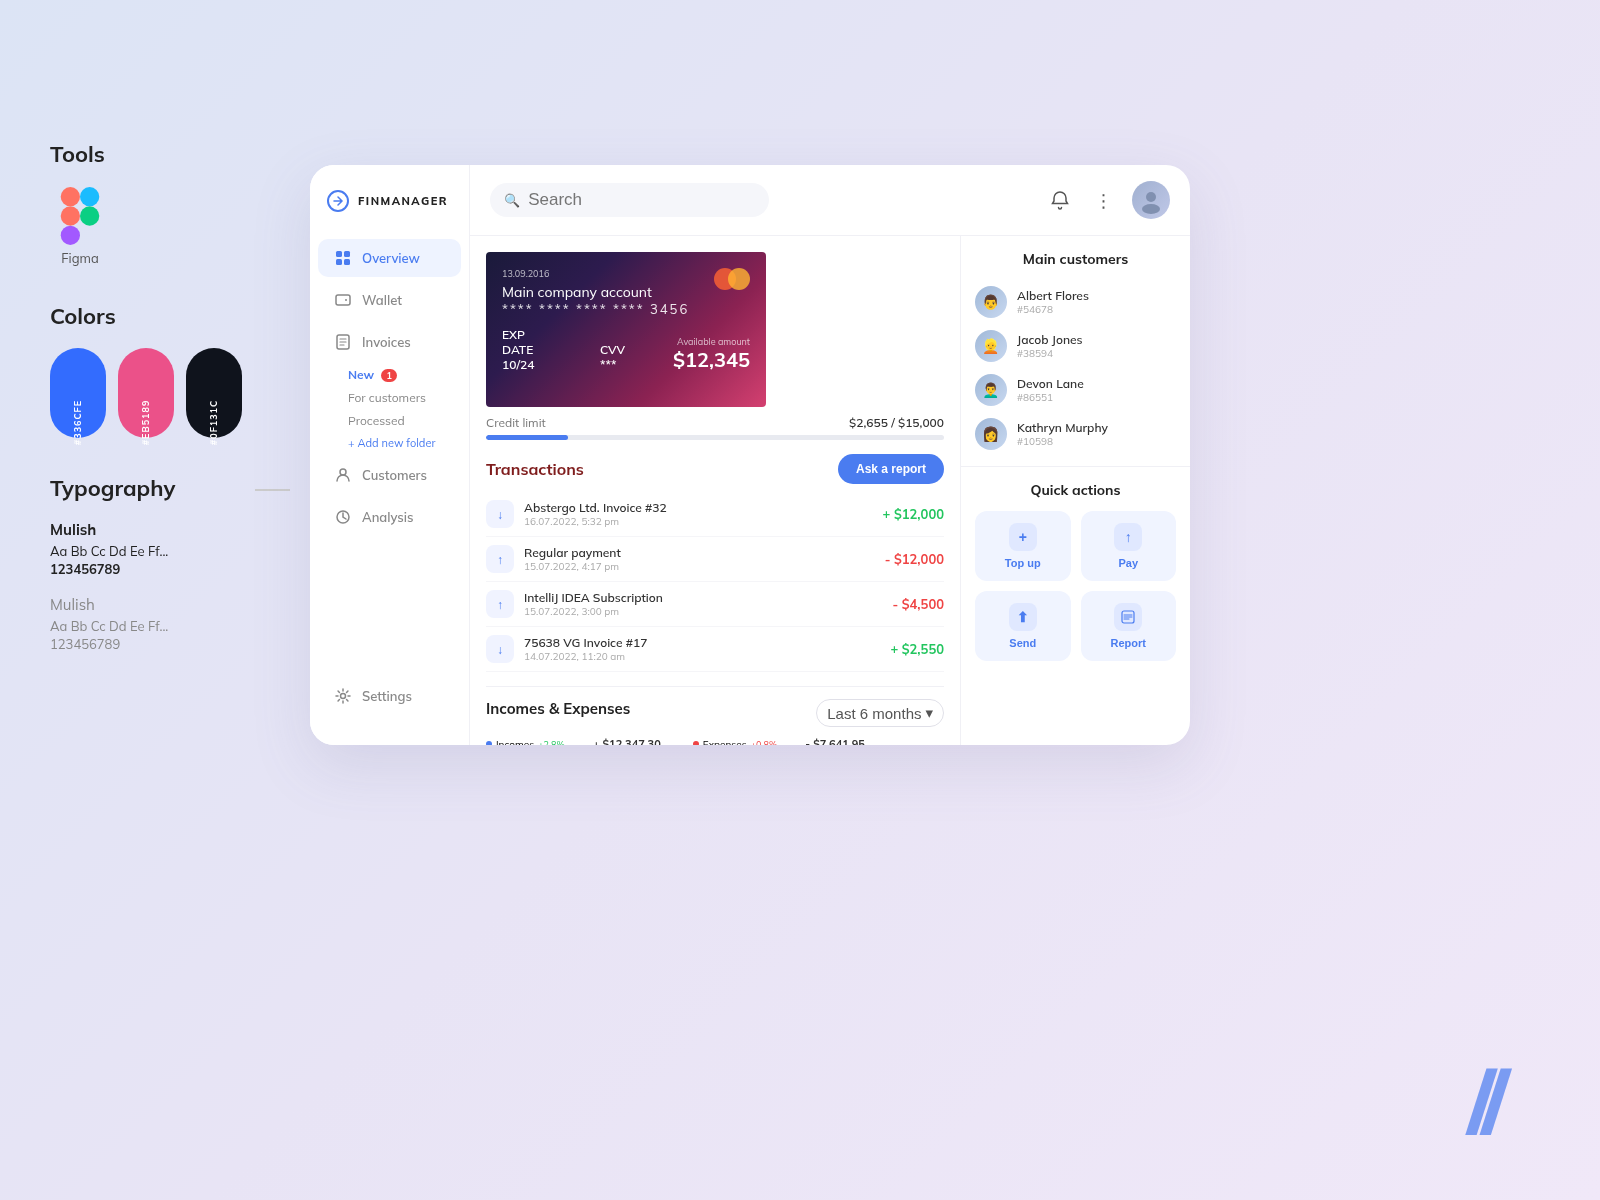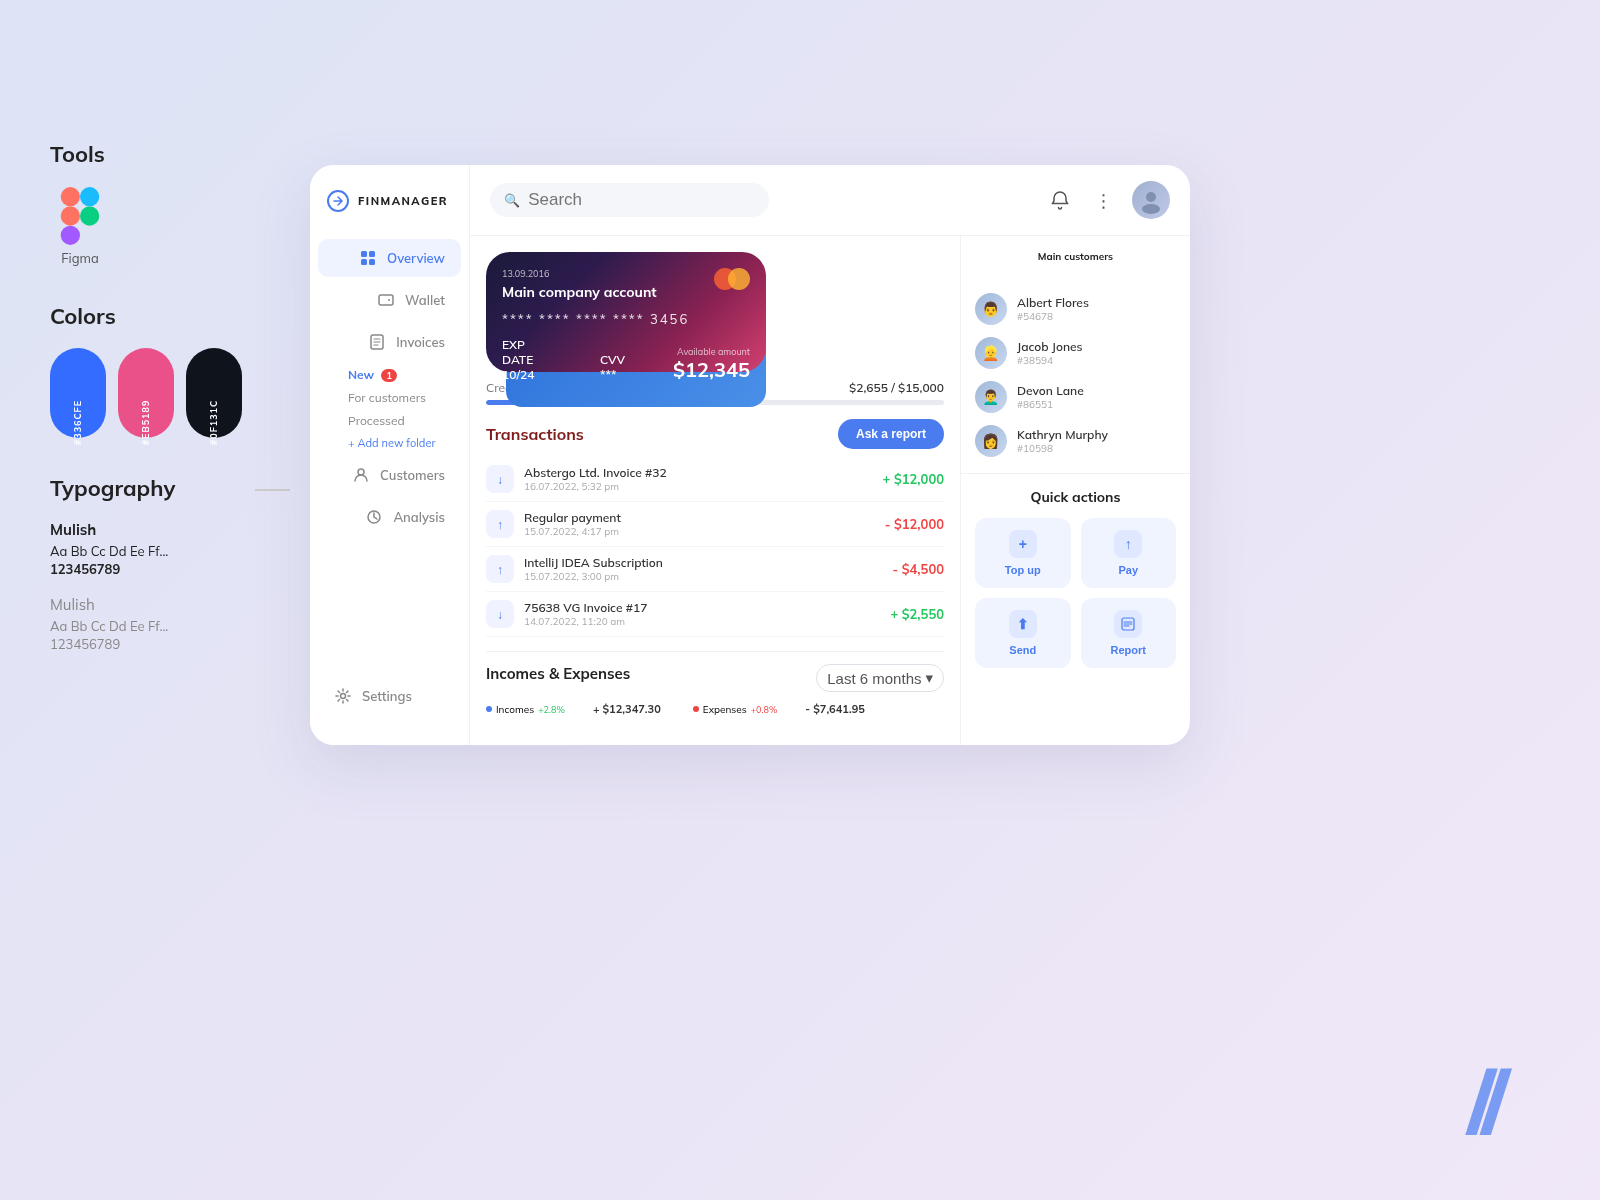--- a/index.html
+++ b/index.html
@@ -151,21 +151,20 @@
       align-items: center;
       gap: 10px;
       padding: 10px 16px;
       font-size: 13px;
       font-weight: 600;
       color: #888;
       cursor: pointer;
       border-radius: 10px;
       margin: 2px 8px;
       transition: all 0.2s;
-      justify-content: flex-end;
     }
     .nav-item.active {
       background: #eef3ff;
       color: #4a7cf0;
     }
     .nav-item-icon {
       width: 18px;
       height: 18px;
       display: flex;
       align-items: center;
@@ -288,23 +287,23 @@
       gap: 14px;
       overflow-y: auto;
     }
 
     
     .card-section {
       position: relative;
     }
     .credit-card {
       width: 280px;
-      height: 120px;
+      height: 155px;
       background: linear-gradient(135deg, #1a1a3a 0%, #2d1b4e 30%, #8b2252 70%, #d44070 100%);
-      border-radius: 24px;
+      border-radius: 4px;
       padding: 16px;
       color: #fff;
       position: relative;
       z-index: 2;
     }
     .credit-card-back {
       width: 260px;
       height: 145px;
       background: linear-gradient(135deg, #2a6dd9 0%, #4a90e8 100%);
       border-radius: 16px;
@@ -313,22 +312,21 @@
       left: 20px;
       z-index: 1;
     }
     .card-date-small {
       font-size: 9px;
       color: rgba(255,255,255,0.7);
       margin-bottom: 4px;
     }
     .card-name {
       font-size: 14px;
-      font-weight: 700;
-      margin-bottom: 10px;
+      font-weight: 400;
     }
     .card-mastercard {
       position: absolute;
       top: 16px;
       right: 16px;
       display: flex;
       align-items: center;
     }
     .mc-circle1, .mc-circle2 {
       width: 22px;
@@ -435,24 +433,24 @@
       flex-direction: column;
       overflow-y: auto;
     }
 
     
     .customers-panel {
       padding: 14px 14px 10px 14px;
       border-bottom: 1px solid #f0f0f5;
     }
     .customers-title {
-      font-size: 10px;
+      font-size: 14px;
       font-weight: 700;
       color: #222;
-      margin-bottom: 24px;
+      margin-bottom: 12px;
       text-align: center;
     }
     .customer-item {
       display: flex;
       align-items: center;
       gap: 10px;
       padding: 6px 0;
     }
     .customer-avatar {
       width: 32px;

